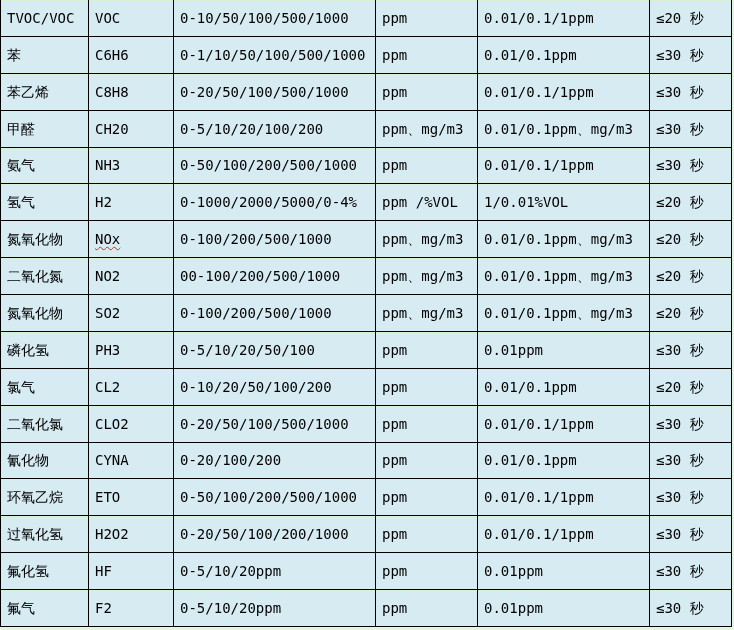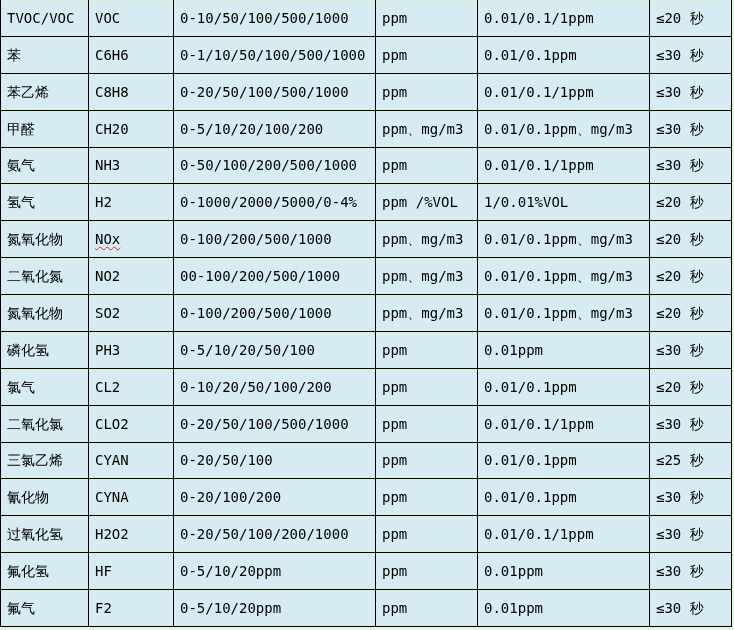--- a/index.html
+++ b/index.html
@@ -147,33 +147,33 @@
       </tr>
       <tr>
         <td>二氧化氯</td>
         <td>CLO2</td>
         <td>0-20/50/100/500/1000</td>
         <td>ppm</td>
         <td>0.01/0.1/1ppm</td>
         <td>≤30 秒</td>
       </tr>
       <tr>
-        <td>三氯乙烯</td>
-        <td>CYAN</td>
-        <td>0-20/50/100</td>
-        <td>ppm</td>
-        <td>0.01/0.1ppm</td>
-        <td>≤25 秒</td>
-      </tr>
-      <tr>
         <td>氰化物</td>
         <td>CYNA</td>
         <td>0-20/100/200</td>
         <td>ppm</td>
         <td>0.01/0.1ppm</td>
+        <td>≤30 秒</td>
+      </tr>
+      <tr>
+        <td>环氧乙烷</td>
+        <td>ETO</td>
+        <td>0-50/100/200/500/1000</td>
+        <td>ppm</td>
+        <td>0.01/0.1/1ppm</td>
         <td>≤30 秒</td>
       </tr>
       <tr>
         <td>过氧化氢</td>
         <td>H2O2</td>
         <td>0-20/50/100/200/1000</td>
         <td>ppm</td>
         <td>0.01/0.1/1ppm</td>
         <td>≤30 秒</td>
       </tr>

